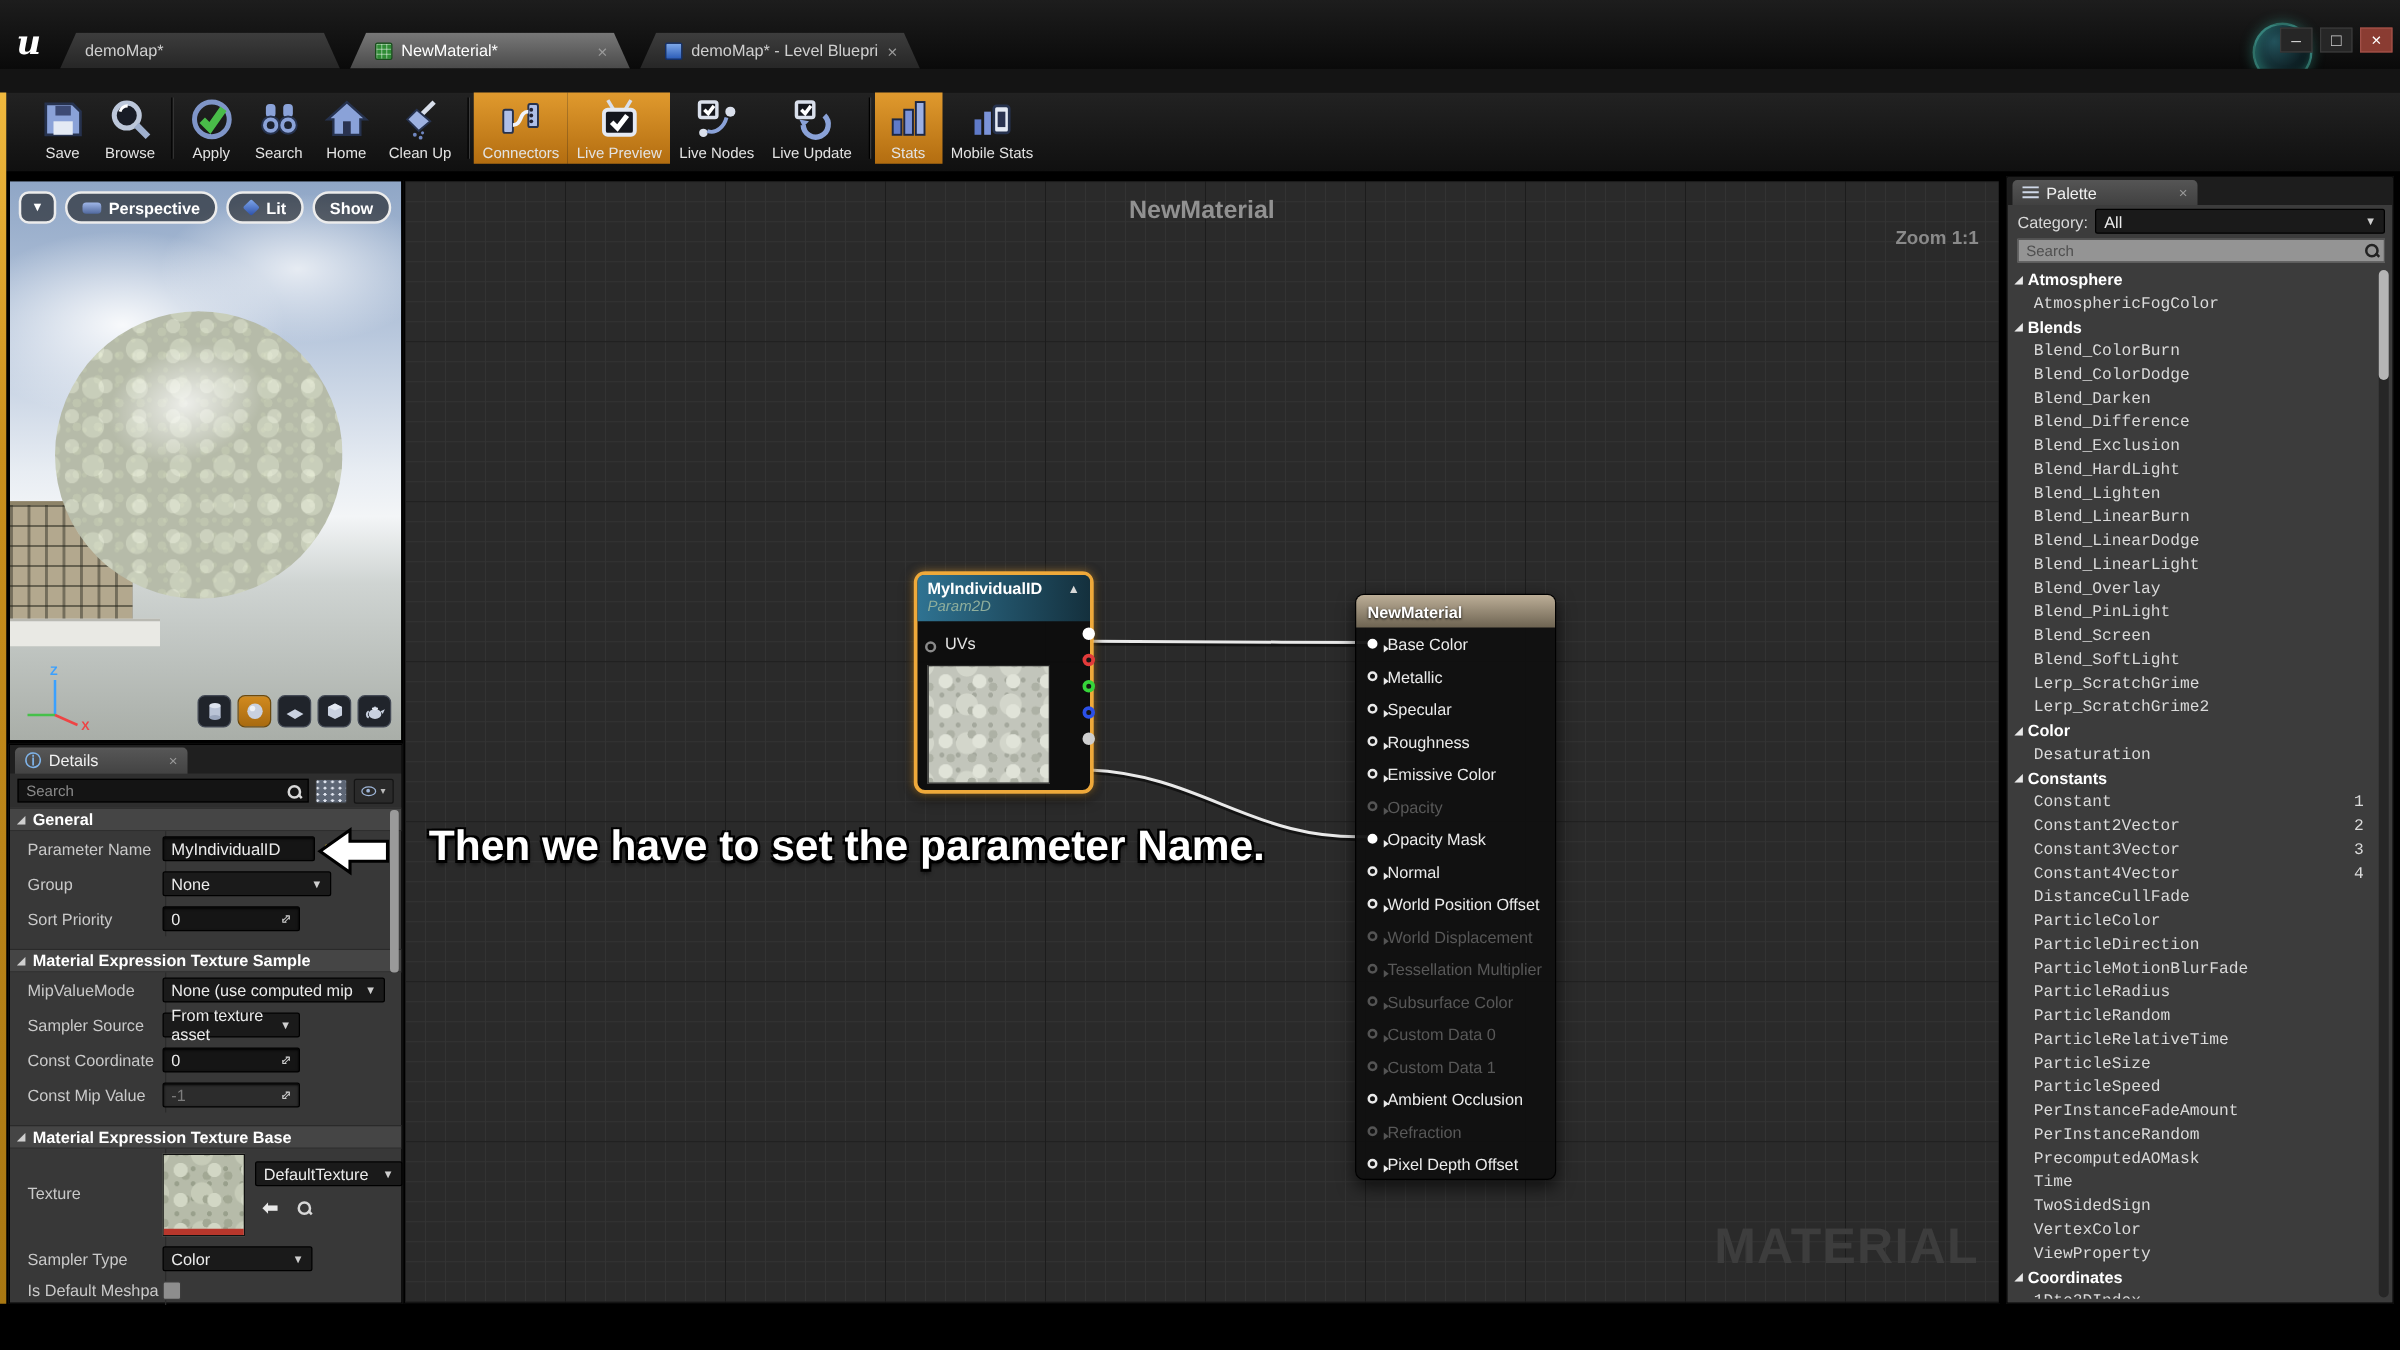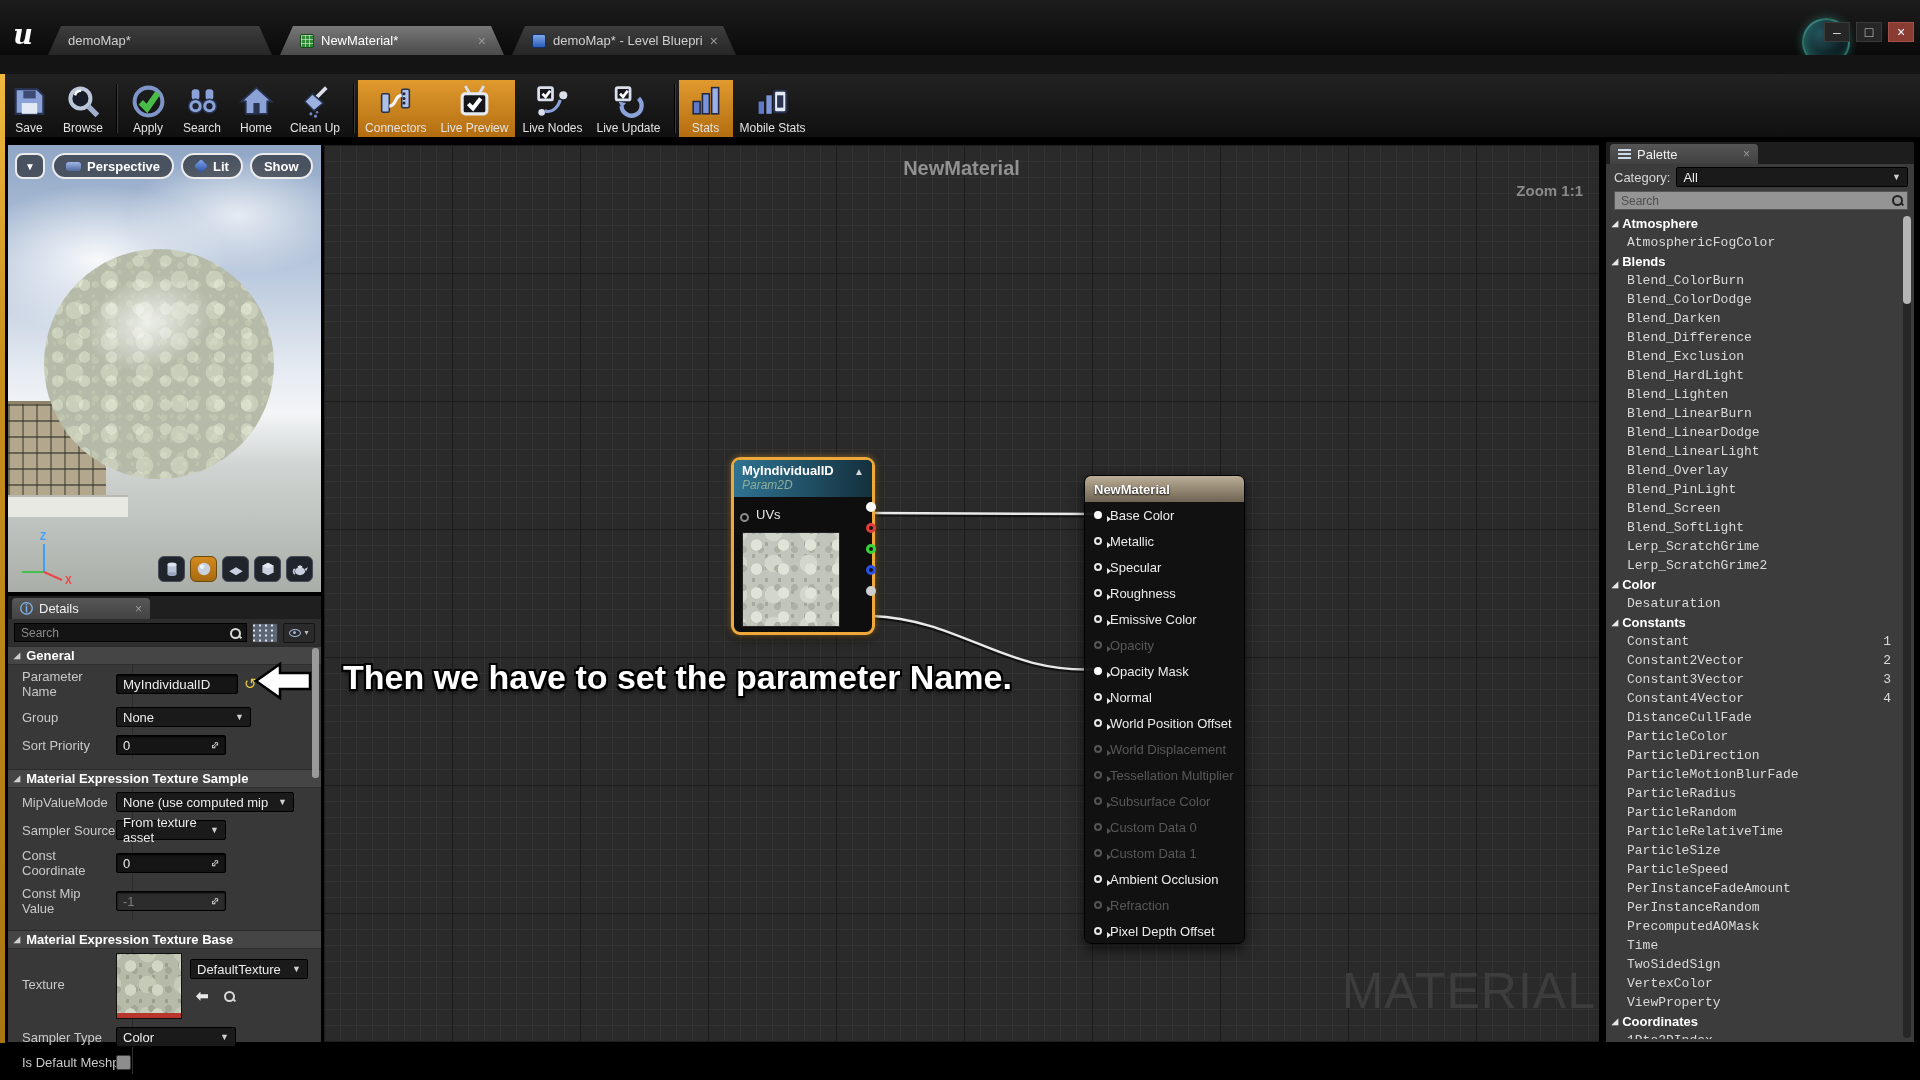--- a/index.html
+++ b/index.html
@@ -36,21 +36,21 @@
     background:radial-gradient(circle at 35% 30%, #23535c, #0a161a 70%);
     border:2px solid rgba(92,220,196,.45); box-shadow:0 0 10px rgba(70,210,190,.35), inset 2px -3px 8px rgba(70,210,190,.35); }
 
   
   .menubar { position:absolute; left:0; top:55px; width:1920px; height:19px;
     background:#141414; display:flex; align-items:center; padding-left:10px; }
   .menu-item { color:#dcdcdc; font-size:13px; padding:0 13px; }
 
   
   .toolbar { position:absolute; left:0; top:74px; width:1920px; height:63px;
-    background:linear-gradient(#222,#101010); display:flex; align-items:flex-end; padding-left:2px; }
+    background:linear-gradient(#222,#101010); display:flex; align-items:flex-start; padding-left:23px; }
   .tb-btn { position:relative; min-width:54px; padding:3px 7px 2px;
     display:flex; flex-direction:column; align-items:center; justify-content:flex-end; gap:1px; }
   .tb-btn svg { width:37px; height:37px; }
   .tb-btn .tb-label { font-size:12px; color:#e3e3e3; white-space:nowrap; }
   .tb-btn.highlighted { background:linear-gradient(#e09a2e,#b36d10); }
   .tb-btn.divider-after { margin-right:11px; }
   .tb-btn.divider-after::after { content:''; position:absolute; right:-7px; top:4px; bottom:4px;
     width:1px; background:#000; box-shadow:1px 0 0 #3b3b3b; }
   .left-strip { position:absolute; left:0; top:74px; width:5px; height:969px;
     background:linear-gradient(180deg,#f0b93e,#c98f1d 30%,#a87712); z-index:5; }
@@ -106,21 +106,21 @@
   .grid-btn { width:26px; height:20px; background:#5d6675; border:1px solid #333; border-radius:2px;
     background-image:radial-gradient(#dfe4ee 1.2px, transparent 1.4px); background-size:6px 5px; background-position:4px 4px; }
   .eye-btn { width:32px; height:20px; background:#2a2a2a; border:1px solid #141414; border-radius:2px;
     display:flex; align-items:center; justify-content:center; gap:3px; color:#bbb; }
   .eye { width:12px; height:8px; border:1.6px solid #9fb6d8; border-radius:50%; position:relative; }
   .eye::after { content:''; position:absolute; left:3px; top:1.4px; width:3px; height:3px; border-radius:50%; background:#9fb6d8; }
   .sec-header { height:19px; background:#454545; border-top:1px solid #2a2a2a; border-bottom:1px solid #2e2e2e;
     display:flex; align-items:center; gap:6px; padding:0 6px; color:#fff; font-weight:bold; }
   .sec-header .tri { font-size:8px; color:#cfcfcf; }
   .dt-row { display:flex; align-items:center; min-height:21px; padding:4px 8px 4px 0; position:relative; }
-  .dt-row .lbl { width:108px; padding-left:14px; color:#c9c9c9; flex:0 0 auto; }
+  .dt-row .lbl { width:122px; padding-left:14px; color:#c9c9c9; flex:0 0 auto; }
   .dt-rows { position:relative; }
   .dt-rows::before { content:''; position:absolute; left:124px; top:0; bottom:0; width:1px; background:#2b2b2b; }
   .tfield { height:20px; background:#151515; border:1px solid #000; box-shadow:inset 0 1px 2px #000;
     color:#ececec; display:flex; align-items:center; padding:0 6px; border-radius:2px; }
   .tfield.disabled { color:#7d7d7d; background:#2c2c2c; }
   .drop { height:20px; background:#1a1a1a; border:1px solid #000; border-radius:2px; color:#ececec;
     display:flex; align-items:center; justify-content:space-between; padding:0 6px; gap:8px; }
   .drop .caret { font-size:9px; color:#cfcfcf; }
   .undo-ic { color:#e3c93e; font-size:15px; margin-left:6px; }
   .diag { margin-left:auto; color:#cfcfcf; font-size:11px; transform:rotate(45deg); }
@@ -140,22 +140,22 @@
   
   .graph { position:absolute; left:323px; top:144px; width:1277px; height:899px;
     background-color:#2a2a2a; border:1px solid #000; overflow:hidden;
     background-image:
       linear-gradient(#1c1c1c 1px, transparent 1px), linear-gradient(90deg, #1c1c1c 1px, transparent 1px),
       linear-gradient(#333 1px, transparent 1px), linear-gradient(90deg, #333 1px, transparent 1px);
     background-size:128px 128px,128px 128px,16px 16px,16px 16px; }
   .graph-title { position:absolute; top:12px; left:0; right:0; text-align:center;
     color:#919191; font-size:20px; font-weight:bold; }
   .zoom-label { position:absolute; top:37px; right:16px; color:#8a8a8a; font-size:15px; font-weight:bold; }
-  .watermark { position:absolute; right:3px; bottom:22px; color:#3d3d3d; font-size:50px;
-    font-weight:400; letter-spacing:1px; }
+  .watermark { position:absolute; right:16px; bottom:22px; color:#3d3d3d; font-size:40px;
+    font-weight:700; letter-spacing:1px; }
   .wires { position:absolute; left:0; top:0; width:1277px; height:899px; }
 
   .param-node { position:absolute; left:407px; top:312px; width:144px; height:178px;
     border:3px solid #efa93a; border-radius:9px; background:rgba(12,12,12,.93);
     box-shadow:0 0 7px rgba(239,169,58,.5), 0 4px 10px rgba(0,0,0,.6); }
   .pn-header { height:37px; border-radius:5px 5px 0 0; padding:3px 8px 0;
     background:linear-gradient(90deg,#2f7392,#14303d); position:relative; }
   .pn-title { color:#fff; font-weight:bold; font-size:13px; }
   .pn-sub { color:#8fae9c; font-style:italic; font-size:12px; }
   .pn-collapse { position:absolute; right:8px; top:6px; color:#d8d8d8; font-size:10px; }

